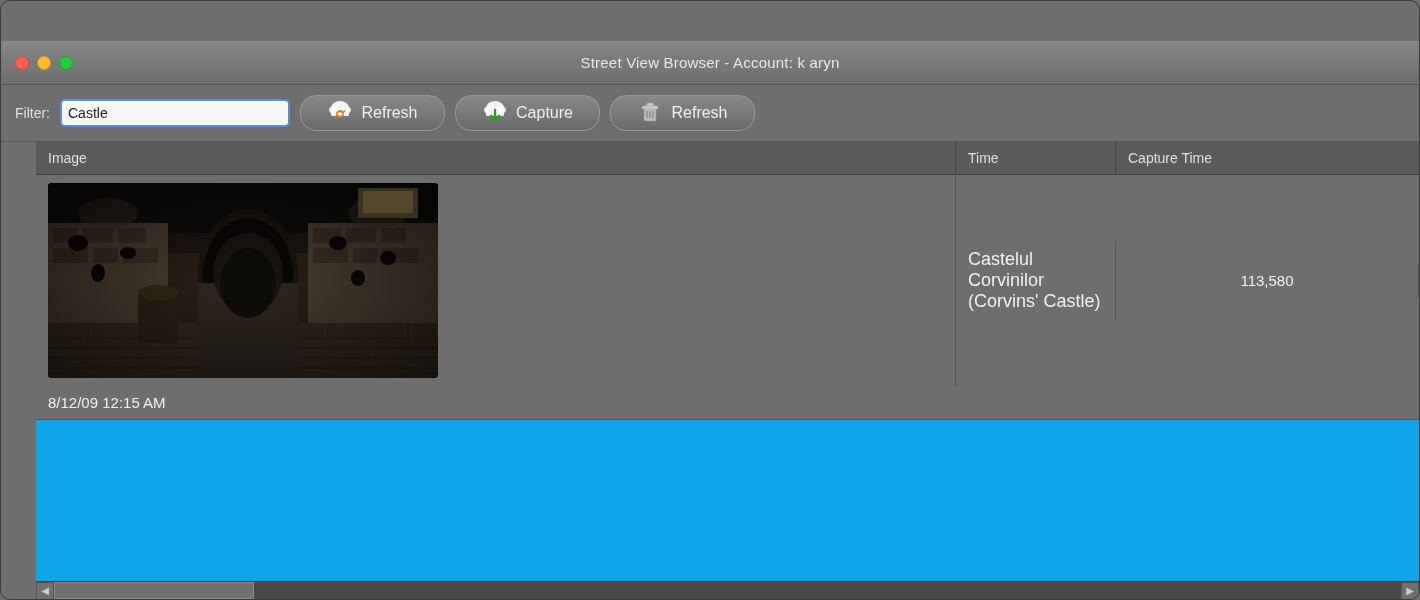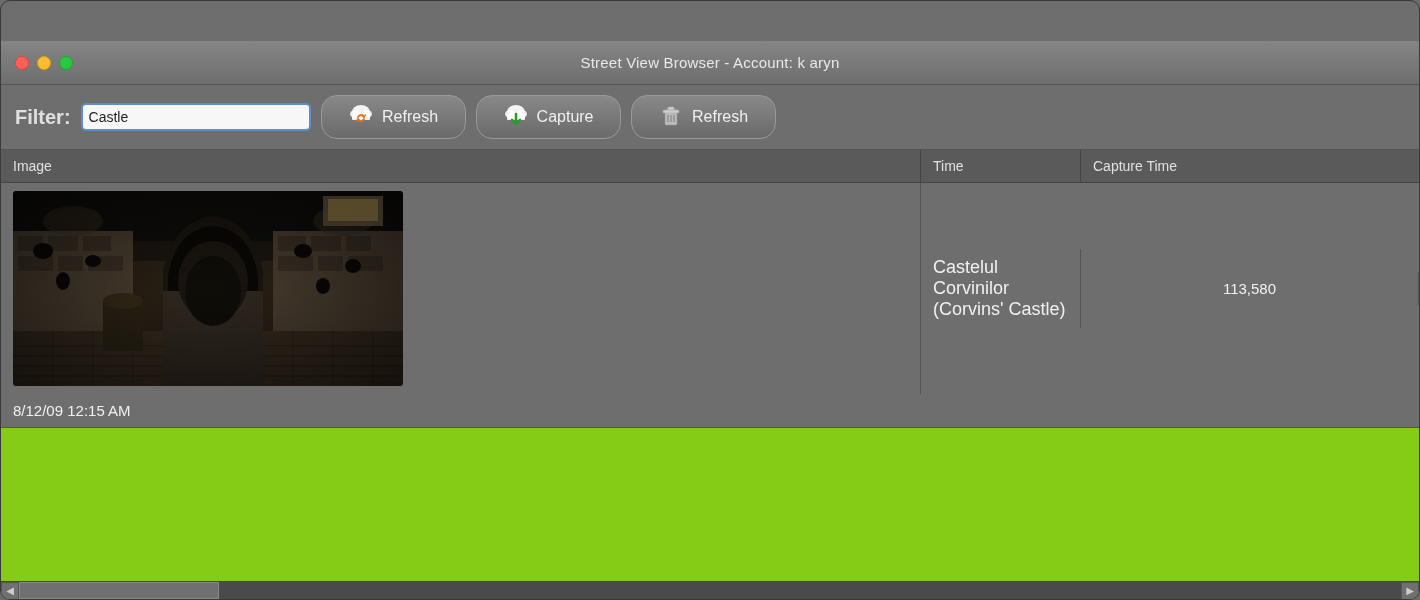--- a/index.html
+++ b/index.html
@@ -66,38 +66,38 @@
       padding: 10px 14px;
       display: flex;
       align-items: center;
       gap: 10px;
       flex-shrink: 0;
       border-bottom: 1px solid #555;
     }
 
     .filter-label {
       color: #e0e0e0;
-      font-size: 20px;
-      font-weight: 700;
+      font-size: 14px;
+      font-weight: 400;
     }
 
     .filter-input {
       width: 230px;
       height: 28px;
       border: 2px solid #5b8fcc;
       border-radius: 5px;
       background: #f7f7f7;
       color: #222;
       font-size: 14px;
       padding: 12px 6px;
       outline: none;
     }
 
     .toolbar-btn {
-      height: 44px;
+      height: 36px;
       min-width: 145px;
       border-radius: 16px;
       border: 1.5px solid #999;
       background: linear-gradient(180deg, #888 0%, #6a6a6a 100%);
       color: #f0f0f0;
       font-size: 16px;
       font-weight: 500;
       cursor: pointer;
       display: flex;
       align-items: center;
@@ -110,21 +110,22 @@
       font-size: 22px;
       line-height: 1;
     }
 
     
     .table-area {
       flex: 1;
       display: flex;
       flex-direction: column;
       overflow: hidden;
-      background: #84cc16;
+      background: #0ea5e9;
+      margin-left: 35px;
     }
 
     .table-header {
       display: grid;
       grid-template-columns: 920px 160px 1fr;
       background: #5a5a5a;
       border-bottom: 1px solid #444;
       flex-shrink: 0;
     }
 

